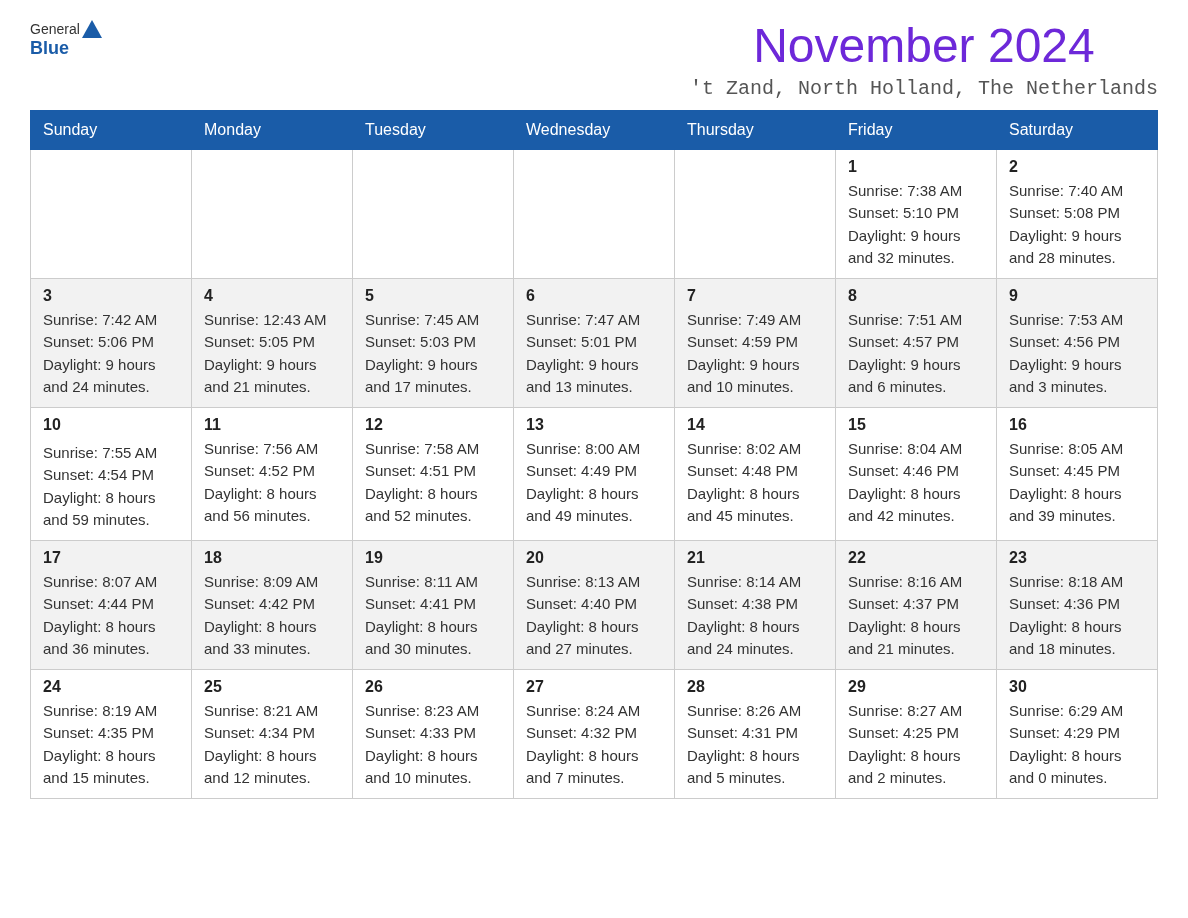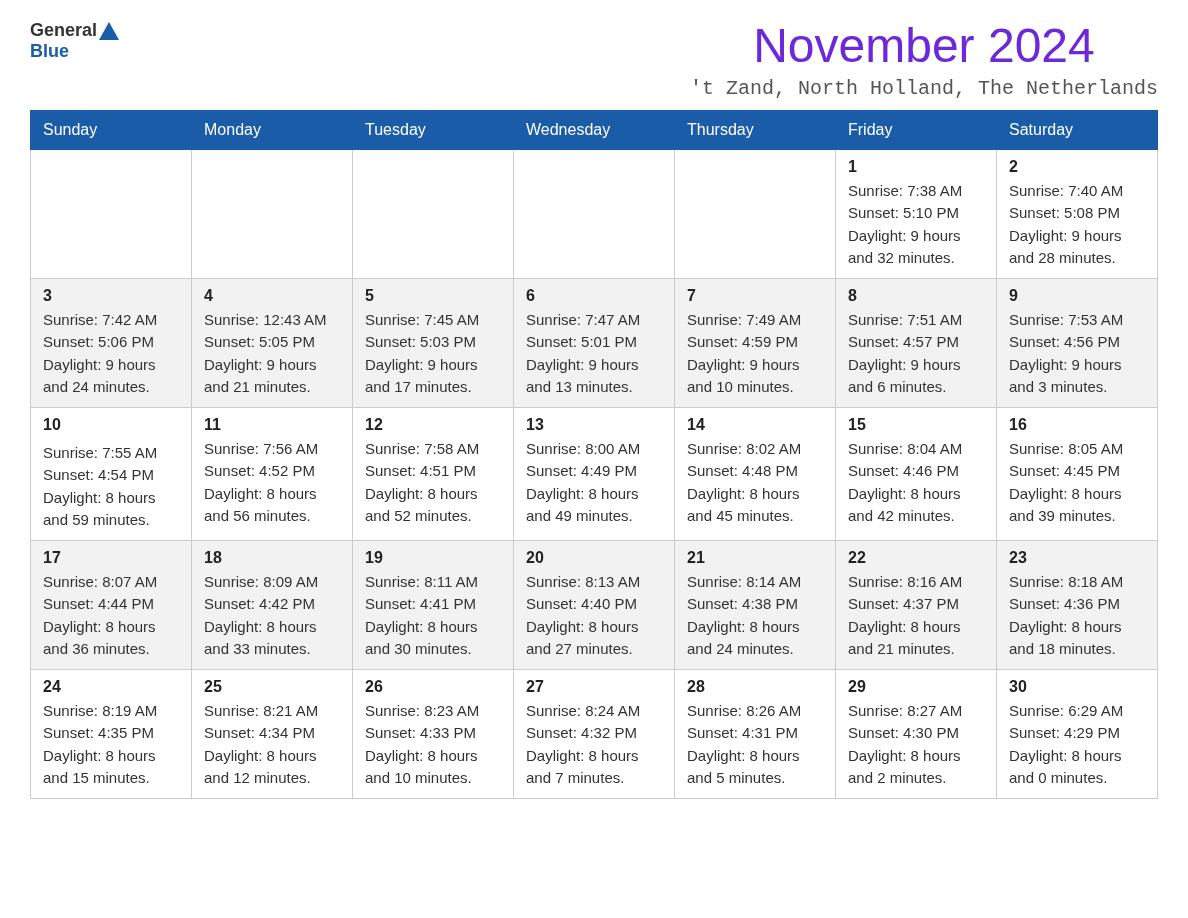--- a/index.html
+++ b/index.html
@@ -14,22 +14,22 @@
       justify-content: space-between;
       align-items: flex-start;
       margin-bottom: 10px;
     }
     .logo {
       display: flex;
       flex-direction: column;
       align-items: flex-start;
     }
     .logo-top {
-      font-size: 18px;
-      font-weight: bold;
+      font-size: 14px;
+      font-weight: normal;
       color: #333;
       display: flex;
       align-items: center;
       justify-content: flex-end;
     }
     .logo-general { color: #333; }
     .logo-triangle {
       display: inline-block;
       width: 0;
       height: 0;
@@ -343,21 +343,21 @@
         <td>
           <div class="day-number">28</div>
           <div class="sun-info" style="white-space: pre-line;">Sunrise: 8:26 AM
 Sunset: 4:31 PM
 Daylight: 8 hours
 and 5 minutes.</div>
         </td>
         <td>
           <div class="day-number">29</div>
           <div class="sun-info" style="white-space: pre-line;">Sunrise: 8:27 AM
-Sunset: 4:30 PM
+Sunset: 4:25 PM
 Daylight: 8 hours
 and 2 minutes.</div>
         </td>
         <td>
           <div class="day-number">30</div>
           <div class="sun-info" style="white-space: pre-line;">Sunrise: 6:29 AM
 Sunset: 4:29 PM
 Daylight: 8 hours
 and 0 minutes.</div>
         </td>

